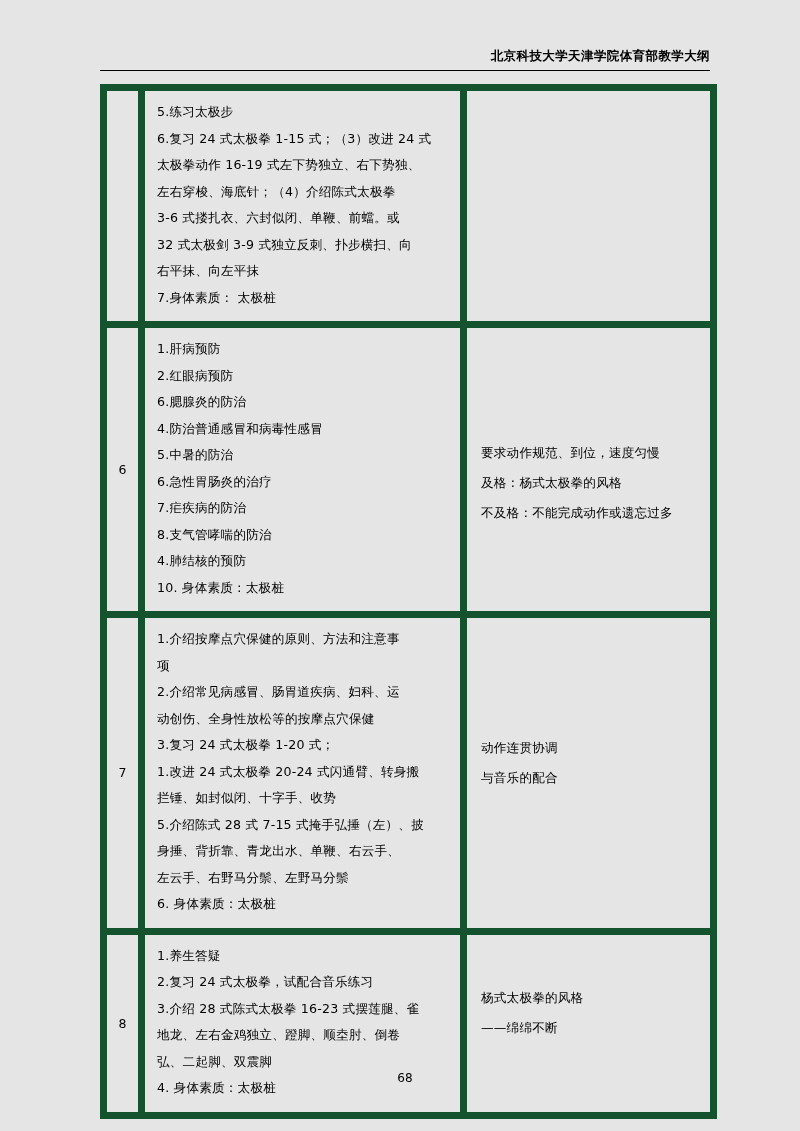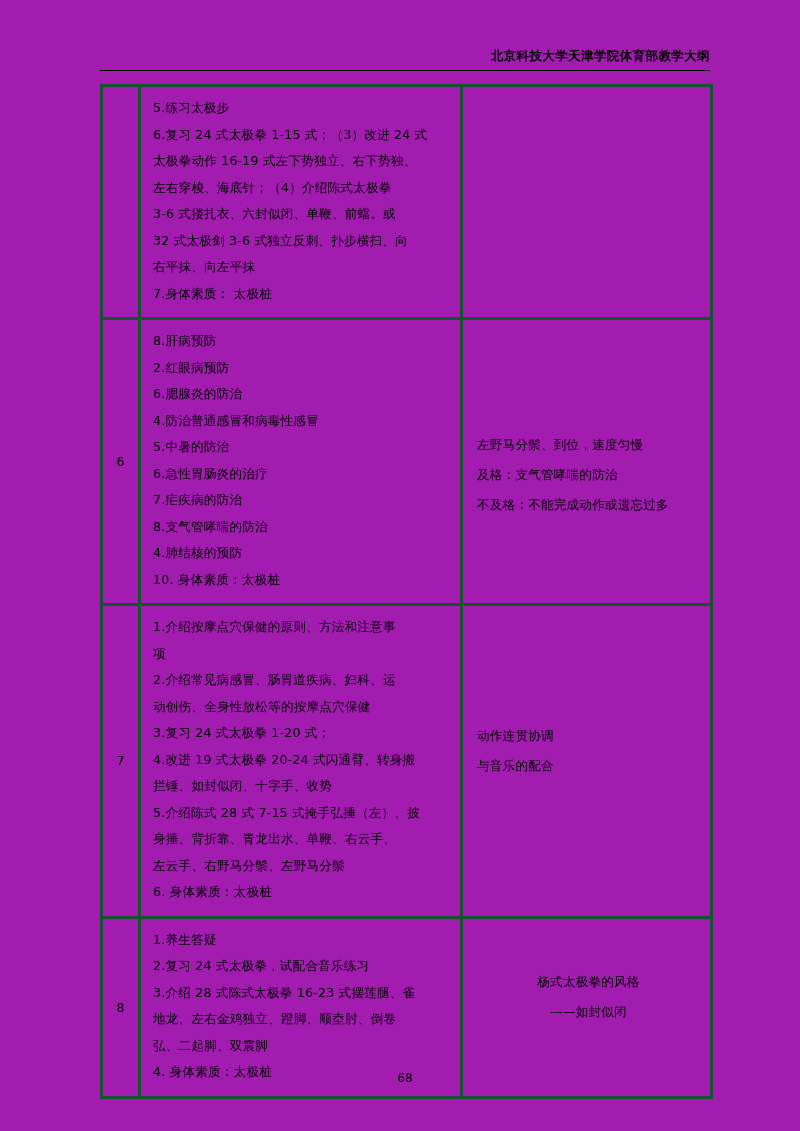--- a/index.html
+++ b/index.html
@@ -3,21 +3,21 @@
 <meta charset="utf-8">
 <style>
   html, body {
     margin: 0;
     padding: 0;
     background: #c8c8c8;
   }
   .page {
     width: 800px;
     height: 1131px;
-    background: #a21caf;
+    background: #e5e5e5;
     position: relative;
     box-sizing: border-box;
     font-family: "DejaVu Sans", "Liberation Sans", sans-serif;
     color: #000000;
     overflow: hidden;
   }
   .header {
     position: absolute;
     top: 48px;
     left: 100px;
@@ -38,21 +38,21 @@
   }
   table.doc {
     position: absolute;
     top: 84px;
     left: 100px;
     width: 610px;
     border-collapse: collapse;
     table-layout: fixed;
   }
   table.doc td {
-    border: 3px solid #14532d;
+    border: 7px solid #14532d;
     vertical-align: top;
     padding: 0;
   }
   .col-num { width: 38px; }
   .col-content { width: 322px; }
   .col-req { width: 250px; }
 
   .num-cell {
     text-align: center;
     vertical-align: middle !important;
@@ -102,65 +102,65 @@
     <tbody>
       <tr>
         <td class="num-cell"></td>
         <td>
           <div class="cell-inner">
             <div class="line">5.练习太极步</div>
             <div class="line">6.复习 24 式太极拳 1-15 式；（3）改进 24 式</div>
             <div class="line">太极拳动作 16-19 式左下势独立、右下势独、</div>
             <div class="line">左右穿梭、海底针；（4）介绍陈式太极拳</div>
             <div class="line">3-6 式搂扎衣、六封似闭、单鞭、前蟷。或</div>
-            <div class="line">32 式太极剑 3-6 式独立反刺、扑步横扫、向</div>
+            <div class="line">32 式太极剑 3-9 式独立反刺、扑步横扫、向</div>
             <div class="line">右平抹、向左平抹</div>
             <div class="line">7.身体素质：  太极桩</div>
           </div>
         </td>
         <td>
           <div class="cell-inner req"></div>
         </td>
       </tr>
 
       <tr>
         <td class="num-cell">6</td>
         <td>
           <div class="cell-inner">
-            <div class="line">8.肝病预防</div>
+            <div class="line">1.肝病预防</div>
             <div class="line">2.红眼病预防</div>
             <div class="line">6.腮腺炎的防治</div>
             <div class="line">4.防治普通感冒和病毒性感冒</div>
             <div class="line">5.中暑的防治</div>
             <div class="line">6.急性胃肠炎的治疗</div>
             <div class="line">7.疟疾病的防治</div>
             <div class="line">8.支气管哮喘的防治</div>
             <div class="line">4.肺结核的预防</div>
             <div class="line">10. 身体素质：太极桩</div>
           </div>
         </td>
         <td>
           <div class="cell-inner req" style="padding-top:110px;">
-            <div class="line">左野马分鬃、到位，速度匀慢</div>
-            <div class="line">及格：支气管哮喘的防治</div>
+            <div class="line">要求动作规范、到位，速度匀慢</div>
+            <div class="line">及格：杨式太极拳的风格</div>
             <div class="line">不及格：不能完成动作或遗忘过多</div>
           </div>
         </td>
       </tr>
 
       <tr>
         <td class="num-cell">7</td>
         <td>
           <div class="cell-inner">
             <div class="line">1.介绍按摩点穴保健的原则、方法和注意事</div>
             <div class="line">项</div>
             <div class="line">2.介绍常见病感冒、肠胃道疾病、妇科、运</div>
             <div class="line">动创伤、全身性放松等的按摩点穴保健</div>
             <div class="line">3.复习 24 式太极拳 1-20 式；</div>
-            <div class="line">4.改进 19 式太极拳 20-24 式闪通臂、转身搬</div>
+            <div class="line">1.改进 24 式太极拳 20-24 式闪通臂、转身搬</div>
             <div class="line">拦锤、如封似闭、十字手、收势</div>
             <div class="line">5.介绍陈式 28 式 7-15 式掩手弘捶（左）、披</div>
             <div class="line">身捶、背折靠、青龙出水、单鞭、右云手、</div>
             <div class="line">左云手、右野马分鬃、左野马分鬃</div>
             <div class="line">6. 身体素质：太极桩</div>
           </div>
         </td>
         <td>
           <div class="cell-inner req" style="padding-top:115px;">
             <div class="line">动作连贯协调</div>
@@ -175,23 +175,23 @@
           <div class="cell-inner">
             <div class="line">1.养生答疑</div>
             <div class="line">2.复习 24 式太极拳，试配合音乐练习</div>
             <div class="line">3.介绍 28 式陈式太极拳 16-23 式摆莲腿、雀</div>
             <div class="line">地龙、左右金鸡独立、蹬脚、顺坴肘、倒卷</div>
             <div class="line">弘、二起脚、双震脚</div>
             <div class="line">4.  身体素质：太极桩</div>
           </div>
         </td>
         <td>
-          <div class="cell-inner req" style="padding-top:48px;text-align:center;">
+          <div class="cell-inner req" style="padding-top:48px;">
             <div class="line">杨式太极拳的风格</div>
-            <div class="line">——如封似闭</div>
+            <div class="line">——绵绵不断</div>
           </div>
         </td>
       </tr>
     </tbody>
   </table>
 
   <div class="footer">68</div>
 
 </div>
 

